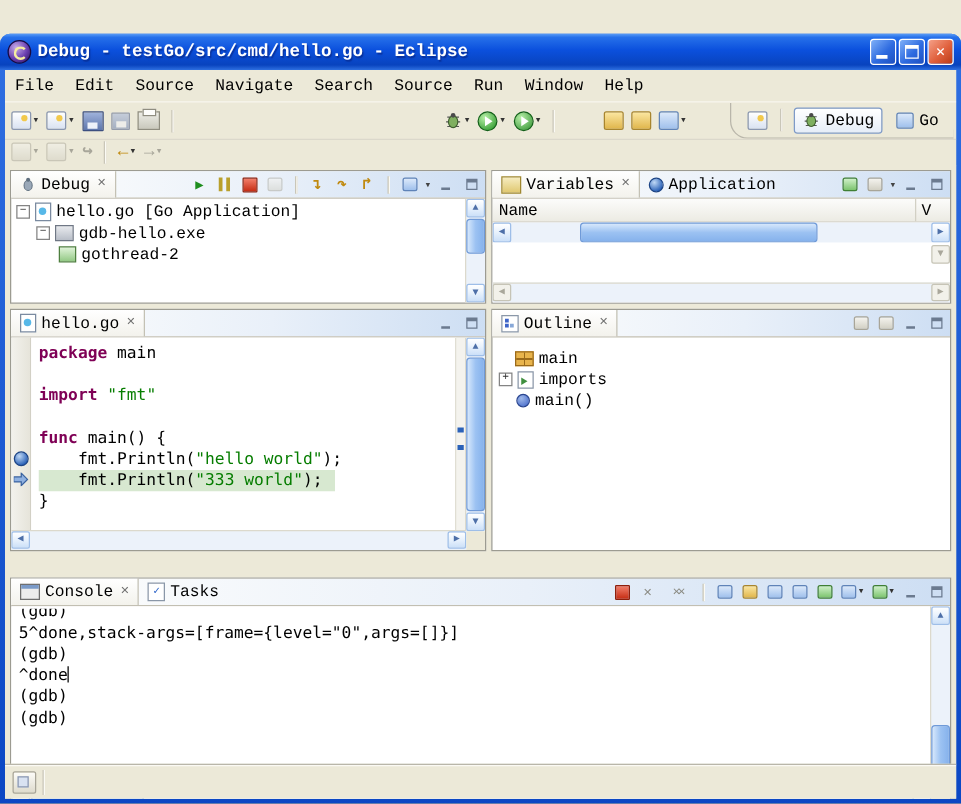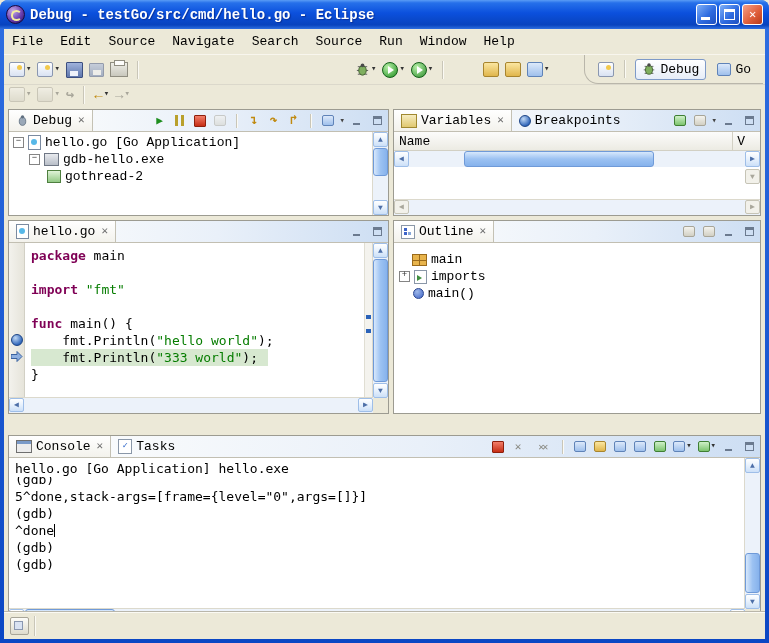--- a/index.html
+++ b/index.html
@@ -1,19 +1,19 @@
 <!DOCTYPE html>
 <html><head>
 <meta charset="utf-8">
 <style>
   html,body{margin:0;padding:0;background:#444;}
   .stage{position:relative;width:769px;height:643px;font-family:"Liberation Mono",monospace;
          -webkit-font-smoothing:none;overflow:hidden;background:#ECE9D8;}
   
-  .win{position:absolute;inset:0;background:linear-gradient(180deg,#2F6FE2,#0B47C4);border-radius:8px 8px 0 0;}
+  .win{position:absolute;inset:0;background:linear-gradient(180deg,#2F6FE2,#0B47C4);border-radius:8px 8px 0 0;margin-top:27px;}
   .titlebar{position:absolute;left:0;right:0;top:0;height:29px;border-radius:8px 8px 0 0;
     background:linear-gradient(180deg,#5A9CF5 0%,#2670EA 10%,#0B50DD 45%,#0843BE 86%,#2E6FE0 100%);
     display:flex;align-items:center;padding:0 6px;box-sizing:border-box;}
   .app-icon{width:17px;height:17px;border-radius:50%;
     background:radial-gradient(circle at 35% 30%,#C6ACE8,#6A3FB0 55%,#2E1460 95%);
     border:1px solid #1A0A40;margin-right:5px;flex:0 0 auto;position:relative;}
   .app-icon::after{content:"";position:absolute;left:4px;top:4px;width:7px;height:7px;border-radius:50%;
     border:2px solid #F5EDA0;border-right-color:transparent;}
   .title-text{color:#fff;font-weight:bold;font-size:14px;text-shadow:1px 1px 1px #08309A;white-space:nowrap;
     overflow:hidden;flex:1;}
@@ -346,21 +346,21 @@
 
       <div class="view" style="left:389px;top:4px;right:4px;height:107px;">
         <div class="vhead">
           <div class="vtab sel">
             <span class="ic-vars"></span>
             <span>Variables</span>
             <span class="tx">✕</span>
           </div>
           <div class="vtab">
             <span class="ic-bp"></span>
-            <span>Breakpoints</span>
+            <span>Application</span>
           </div>
           <div class="vtools">
             <span class="vico">
                   <span class="chip green" style="width:12px;height:11px;"></span>
                 </span>
             <span class="vico">
                   <span class="chip gray" style="width:12px;height:11px;"></span>
                 </span>
             <span class="vmenu">▾</span>
             <span class="vico">
@@ -530,21 +530,20 @@
             <span class="vico">
                   <span class="wmin"></span>
                 </span>
             <span class="vico">
                   <span class="wmax"></span>
                 </span>
           </div>
         </div>
         <div class="vbody">
           <div class="con-text">
-            <div class="con-line">hello.go [Go Application] hello.exe</div>
             <div class="con-line clip"><span class="inner">(gdb)</span></div>
             <div class="con-line">5^done,stack-args=[frame={level="0",args=[]}]</div>
             <div class="con-line">(gdb)</div>
             <div class="con-line"><span>^done</span><span class="caret"></span></div>
             <div class="con-line">(gdb)</div>
             <div class="con-line">(gdb)</div>
           </div>
           <div class="track-v" style="top:0;bottom:15px;">
             <span class="sbtn" style="position:absolute;top:0;left:0;width:15px;height:15px;">▲</span>
             <span class="thumb" style="position:absolute;bottom:16px;left:0;width:15px;height:40px;"></span>

